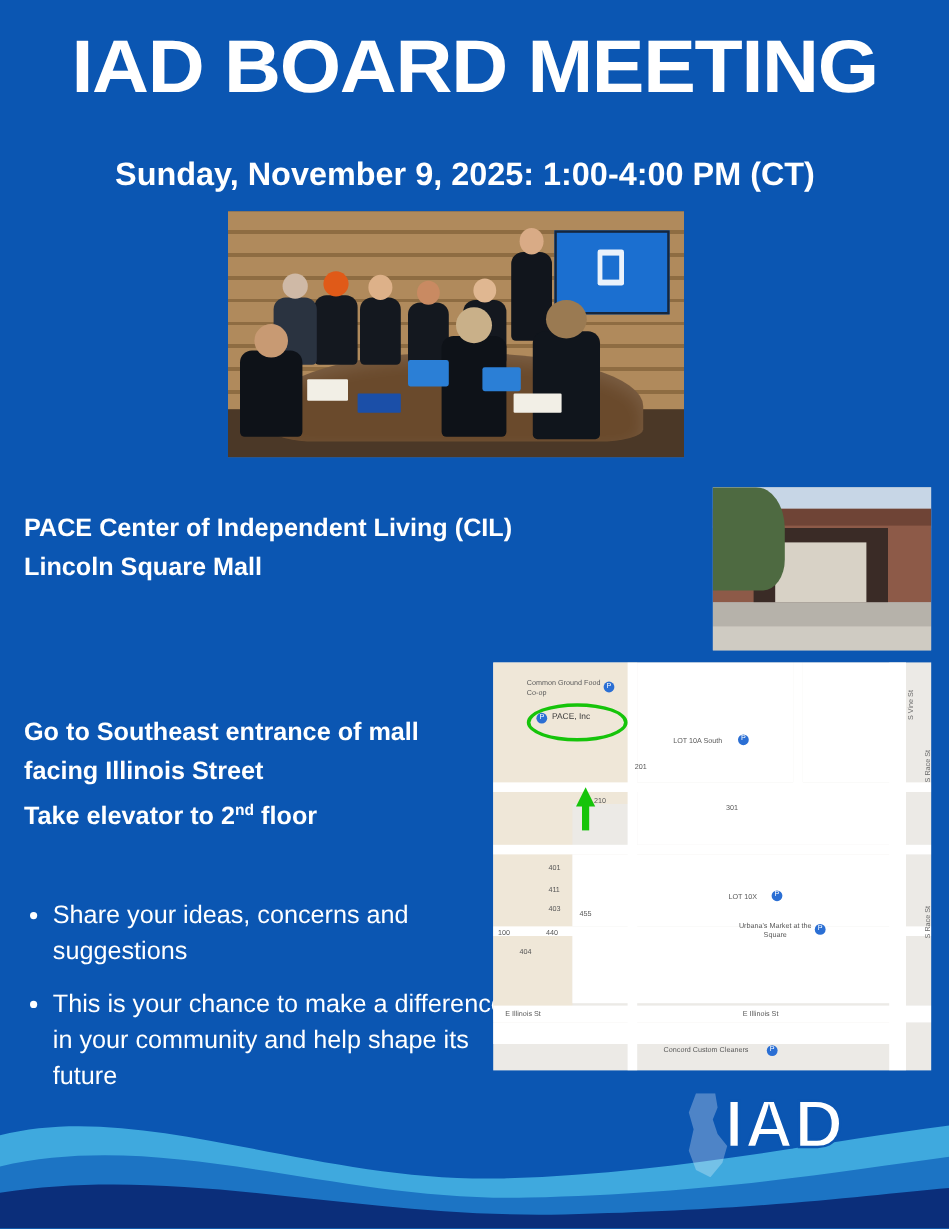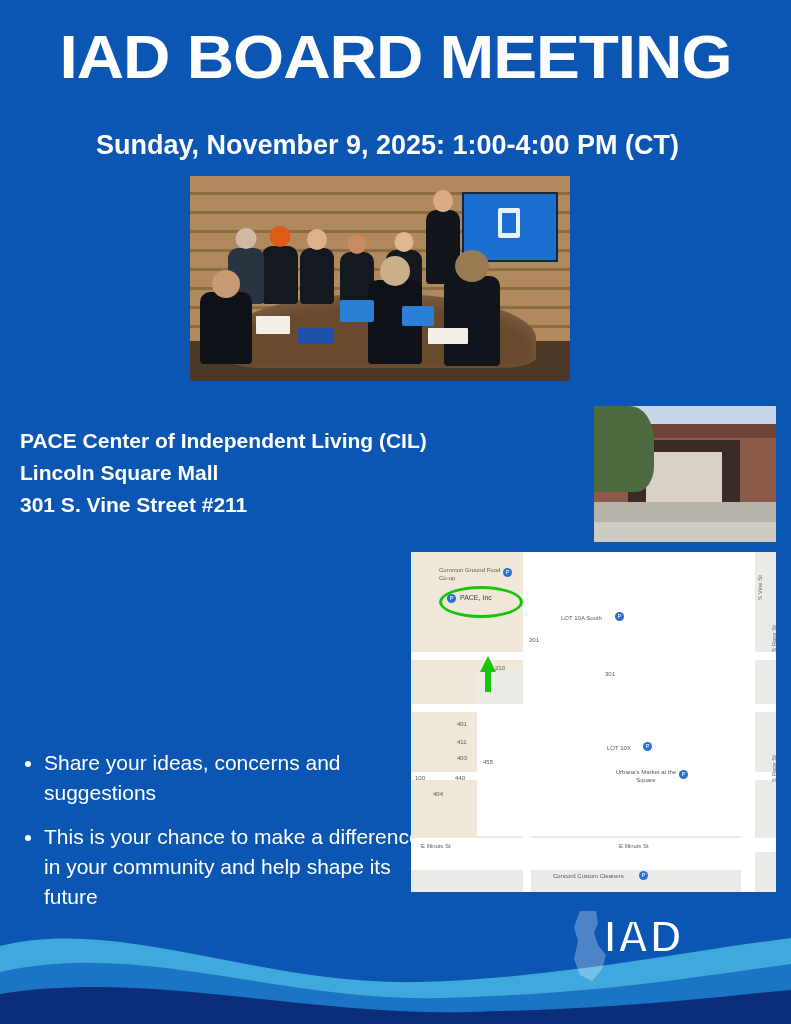--- a/index.html
+++ b/index.html
@@ -244,21 +244,21 @@
     position: absolute;
     left: 560px;
     top: 905px;
     width: 220px;
     height: 90px;
     color: #ffffff;
   }
   .logo-text {
     position:absolute;
     left: 44px; top: 0px;
-    font-size: 44px;
+    font-size: 56px;
     font-weight: bold;
     letter-spacing: 1px;
     line-height: 64px;
     font-family: "Liberation Sans", sans-serif;
     color:#ffffff;
     -webkit-text-stroke: 2px #0B56B2;
   }
   .logo-sub {
     position:absolute;
     left: 46px; top: 66px;
@@ -323,23 +323,27 @@
     <div class="laptop" style="left:150px; top:124px; width:34px; height:22px; background:#2b7fd6;"></div>
     <div class="laptop" style="left:212px; top:130px; width:32px; height:20px; background:#2b7fd6;"></div>
     <div class="paper" style="left:66px; top:140px; width:34px; height:18px;"></div>
     <div class="paper" style="left:108px; top:152px; width:36px; height:16px; background:#1b4fa8;"></div>
     <div class="paper" style="left:238px; top:152px; width:40px; height:16px;"></div>
   </div>
 
   <div class="address">
     <div>PACE Center of Independent Living (CIL)</div>
     <div>Lincoln Square Mall</div>
-    <div>301 S. Vine Street #211</div>
-  </div>
-
+  </div>
+
+  <div class="directions">
+    <div>Go to Southeast entrance of mall</div>
+    <div>facing Illinois Street</div>
+    <div><span>Take elevator to 2</span><sup>nd</sup><span> floor</span></div>
+  </div>
 
   <ul class="bullets">
     <li>Share your ideas, concerns and suggestions</li>
     <li>This is your chance to make a difference in your community and help shape its future</li>
   </ul>
 
   <div class="photo-building">
     <div class="pb-sky"></div>
     <div class="pb-bldg"></div>
     <div class="pb-roof"></div>

